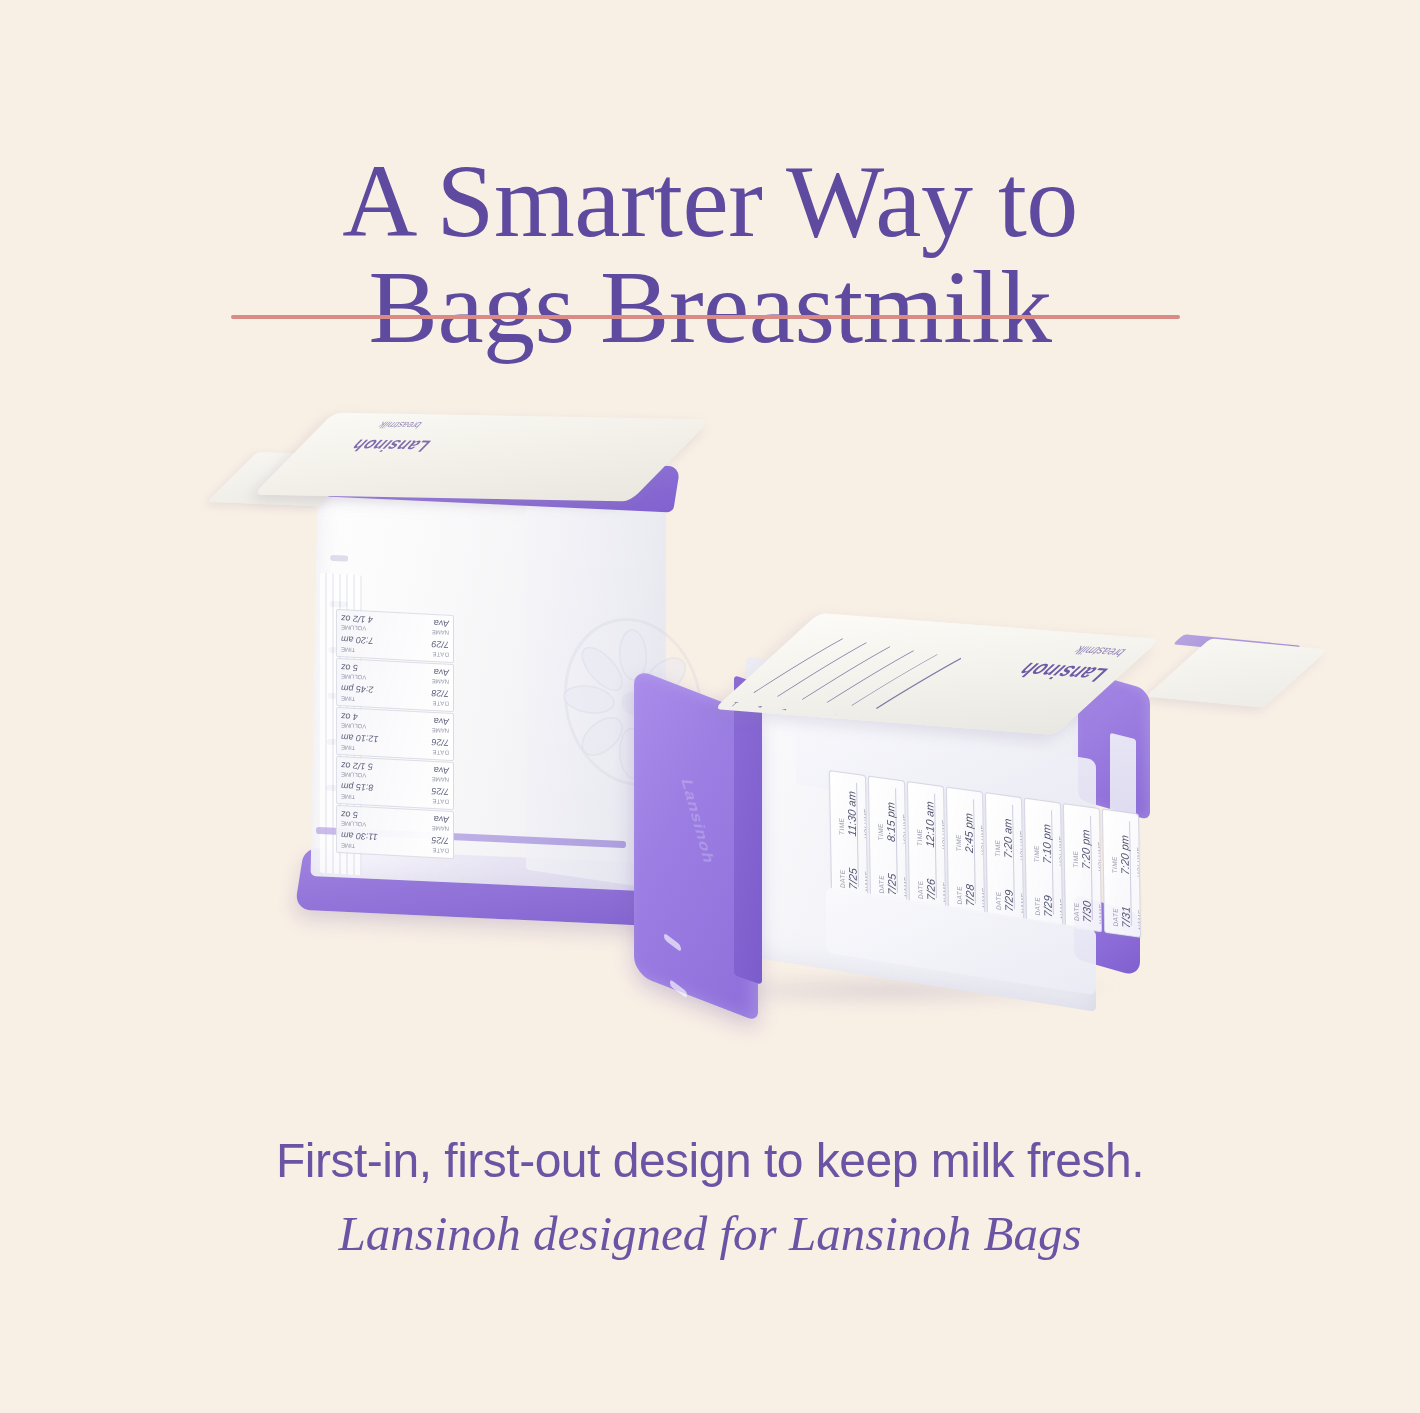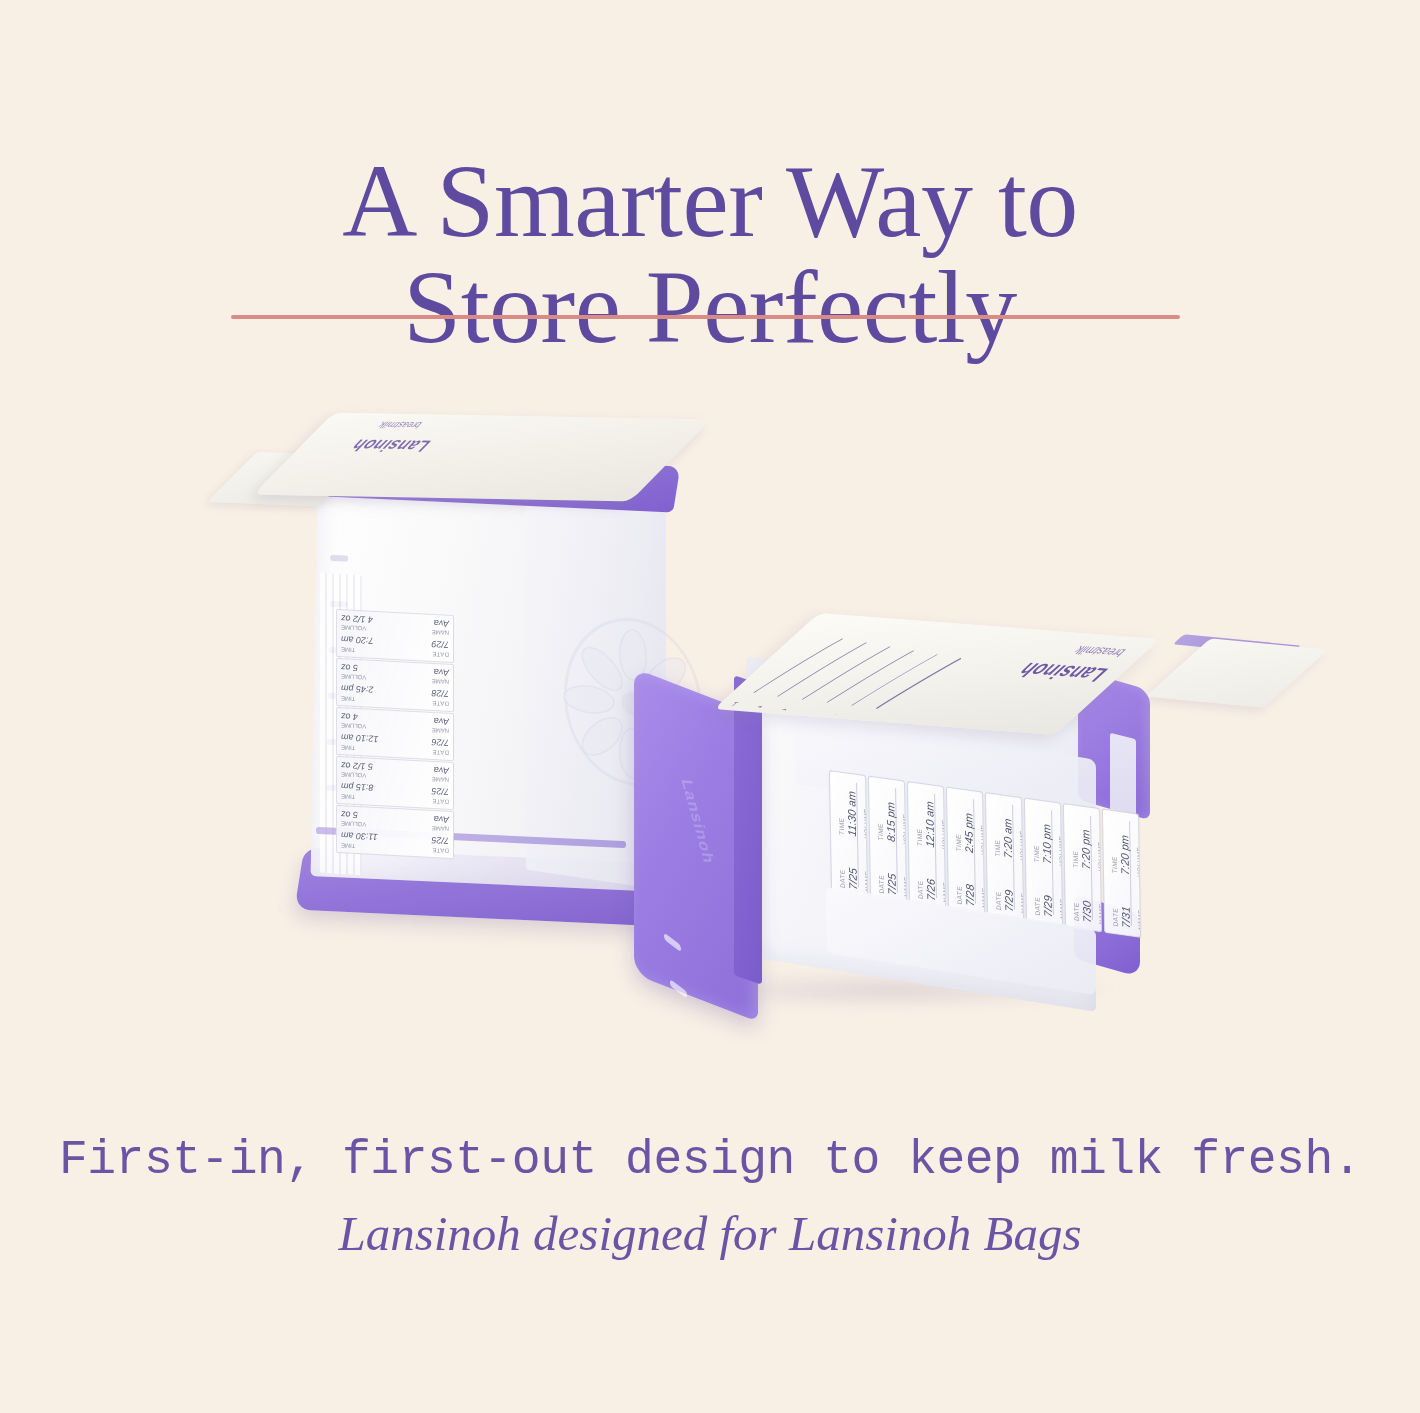--- a/index.html
+++ b/index.html
@@ -29,21 +29,21 @@
     position:absolute;
     left:231px; width:949px; top:315px; height:4px;
     background:#d98c85;
     border-radius:2px;
   }
 
   
   .cap1{
     position:absolute;left:0;right:0;top:1133px;
     text-align:center;
-    font-family:Liberation Mono, monospace;
+    font-family:Liberation Sans, sans-serif;
     color:#6b54a4;
     font-size:48px;
     letter-spacing:-0.5px;
   }
   .cap2{
     position:absolute;left:0;right:0;top:1205px;
     text-align:center;
     font-family:"Liberation Serif", serif;
     font-style:italic;
     color:#6b54a4;
@@ -328,21 +328,21 @@
     filter:blur(5px);
   }
 </style>
 </head>
 <body>
 
 <div class="stage">
 
   <h1 class="headline">
     <span>A Smarter Way to</span>
-    <span class="l2">Store Perfectly</span>
+    <span class="l2">Bags Breastmilk</span>
   </h1>
 
   <div class="divider"></div>
 
   <div class="scene">
 
     <div class="rear">
       <div class="rear-shadow"></div>
       <div class="rear-base"></div>
 

